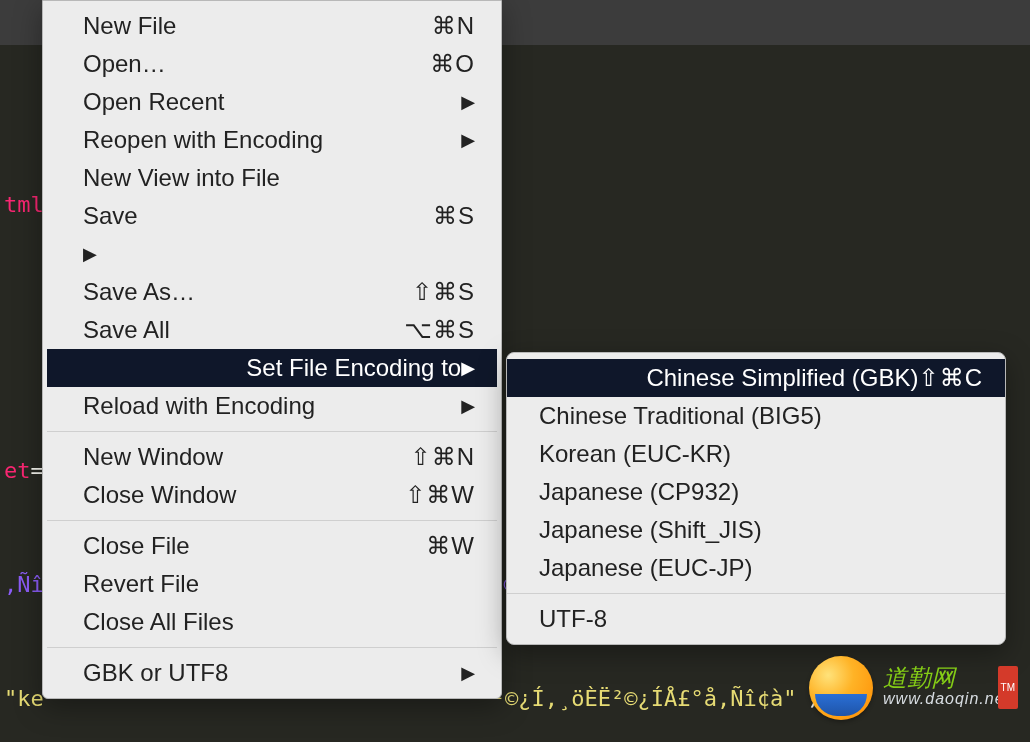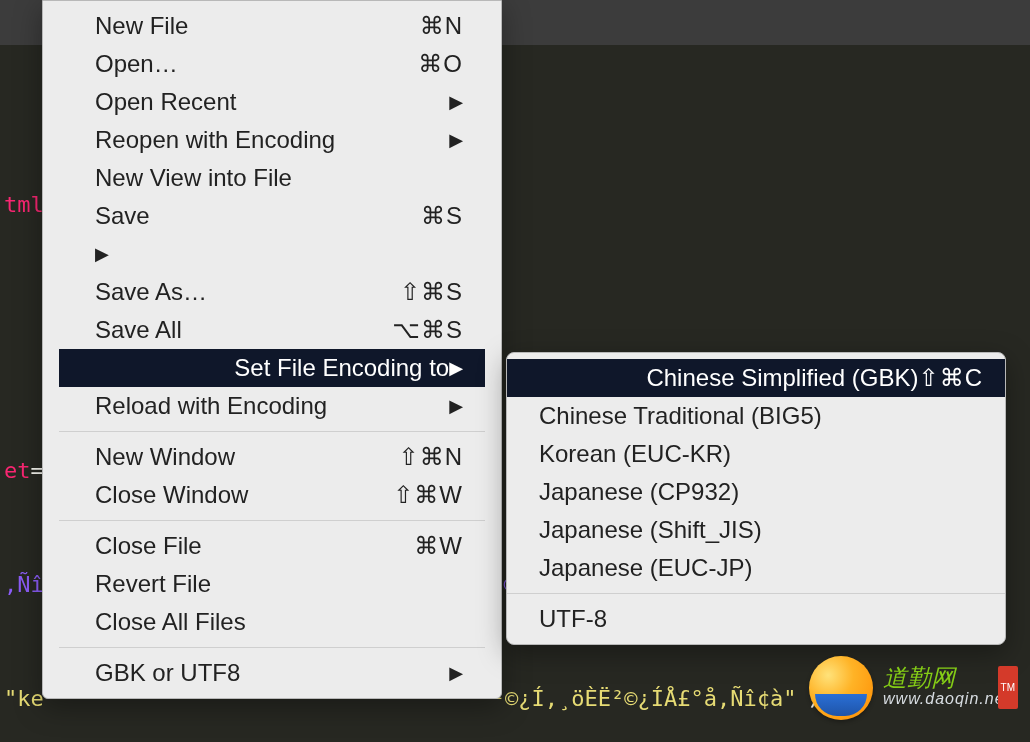--- a/index.html
+++ b/index.html
@@ -42,21 +42,21 @@
 
 .menu {
   position: absolute;
   top: 0;
   left: 42px;
   width: 460px;
   background: #ececec;
   border: 1px solid #b8b8b8;
   border-radius: 0 0 6px 6px;
   box-shadow: 0 8px 28px rgba(0,0,0,0.35);
-  padding: 6px 16px;
+  padding: 6px 4px;
   font-size: 24px;
   color: #222;
 }
 .menu-item {
   display: flex;
   align-items: center;
   justify-content: space-between;
   padding: 3px 22px 3px 36px;
   height: 38px;
 }

